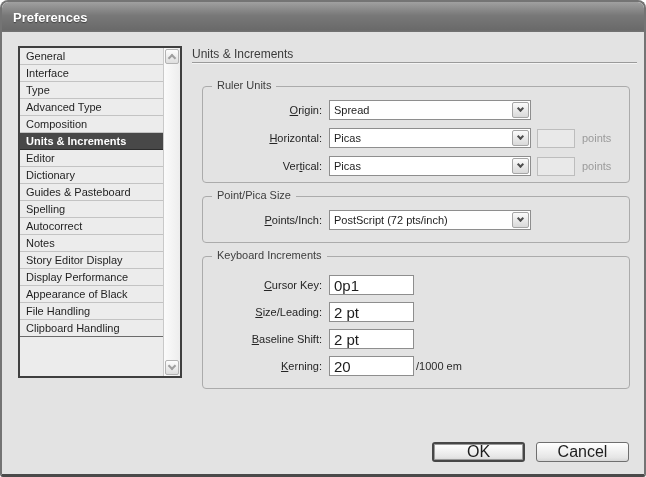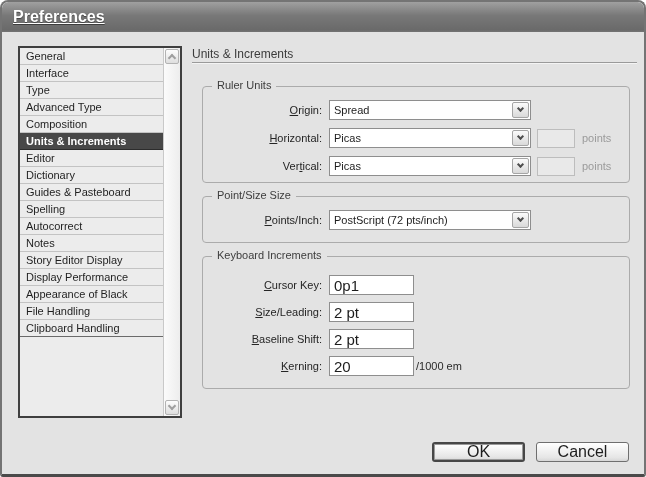--- a/index.html
+++ b/index.html
@@ -13,28 +13,27 @@
     border-radius:8px 8px 3px 3px;
     overflow:hidden;
   }
   .titlebar {
     position:absolute; left:0; top:0; right:0; height:30px;
     background:linear-gradient(#a0a0a0, #787878 45%, #6a6a6a 92%, #747474);
     border-radius:6px 6px 0 0;
     display:flex; align-items:center; padding-left:11px;
   }
   .titlebar .title {
-    color:#fff; font-weight:bold; font-size:16px;
+    color:#fff; font-weight:bold; font-size:13px;
     text-shadow:0 1px 1px rgba(0,0,0,.45);
-    text-decoration:underline;
   }
 
   
   .listbox {
-    position:absolute; left:16px; top:44px; width:164px; height:372px;
+    position:absolute; left:16px; top:44px; width:164px; height:332px;
     background:#ececec; border:2px solid #3f3f3f;
   }
   .list-items { position:absolute; left:0; top:0; right:17px; bottom:0; }
   .list-item {
     height:17px; line-height:16px; padding-left:6px;
     background:#ececec; border-bottom:1px solid #c3c3c3;
     color:#1f1f1f; cursor:default; overflow:hidden; white-space:nowrap;
   }
   .list-item.selected {
     background:#484848; color:#fff; font-weight:bold;
@@ -197,21 +196,21 @@
         <span class="combo-arrow">
             <span class="chev down"></span>
           </span>
       </div>
       <input class="txt disabled" disabled="" value="" style="">
       <span class="unit">points</span>
     </div>
   </div>
 
   <div class="groupbox grp-pica">
-    <span class="legend">Point/Size Size</span>
+    <span class="legend">Point/Pica Size</span>
     <div class="form-row">
       <span class="form-label"><span></span><span class="ak">P</span><span>oints/Inch:</span></span>
       <div class="combo">
         <span class="combo-value">PostScript (72 pts/inch)</span>
         <span class="combo-arrow">
             <span class="chev down"></span>
           </span>
       </div>
     </div>
   </div>

